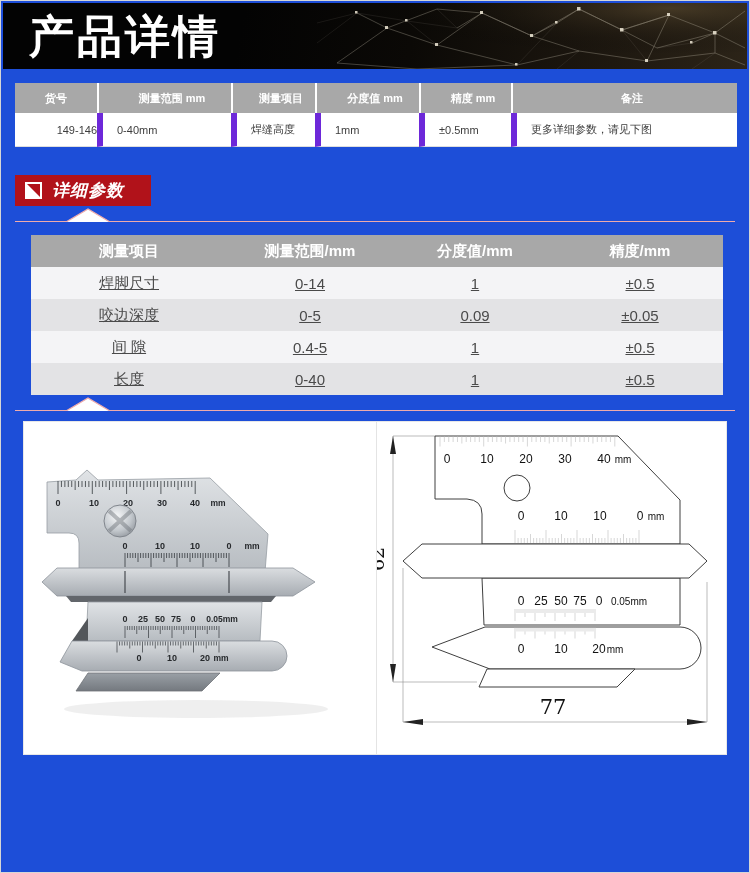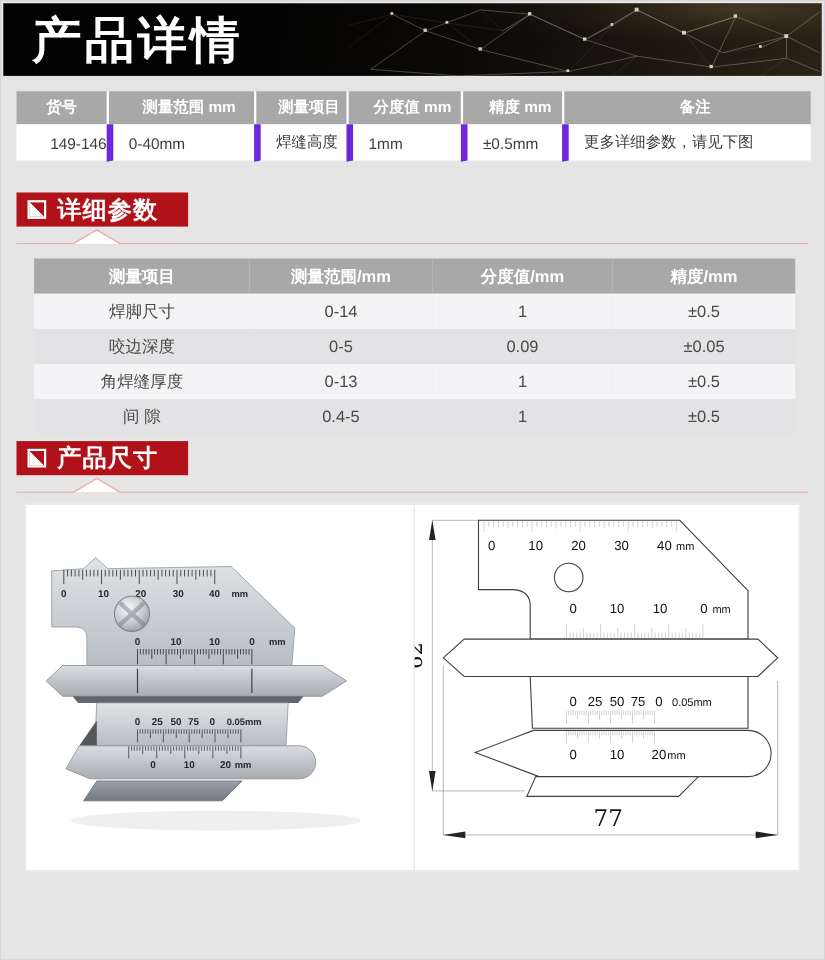--- a/index.html
+++ b/index.html
@@ -1,49 +1,49 @@
 <!DOCTYPE html>
 <html><head>
 <meta charset="utf-8">
 <style>
   html,body{margin:0;padding:0;background:#fff;}
   body{width:750px;font-family:"Liberation Sans",sans-serif;}
-  .page{box-sizing:border-box;width:750px;height:873px;border:1px solid #d6d6d6;background:#e5e5e5;padding:2px 2px 0;}
+  .page{box-sizing:border-box;width:750px;height:873px;border:1px solid #d6d6d6;background:#1d4ed8;padding:2px 2px 0;}
 
   
   .banner{position:relative;height:66px;overflow:hidden;
     background:linear-gradient(100deg,#030303 32%,#0b0906 55%,#1e1810 82%,#2c2418 100%);}
   .banner-net{position:absolute;right:0;top:0;height:66px;width:430px;}
   .banner-title{position:absolute;left:26px;top:50%;transform:translateY(-50%);
     color:#fff;font-size:45px;font-weight:800;letter-spacing:3px;line-height:1;}
 
   
   table{border-collapse:separate;border-spacing:0;}
-  .spec-table{margin:14px 12px 0;width:722px;table-layout:fixed;font-size:14px;}
+  .spec-table{margin:14px 12px 0;width:722px;table-layout:fixed;font-size:11px;}
   .spec-table th{background:#a8a8a8;color:#fff;font-weight:bold;height:30px;
     text-align:center;padding:0 0 0 14px;border-left:2px solid #fff;white-space:nowrap;overflow:hidden;}
   .spec-table th:first-child{border-left:none;text-align:center;padding-left:0;}
   .spec-table td{height:33px;color:#3d3d3d;background:#fff;padding:0 0 0 14px;
     border-left:6px solid #6d28d9;border-bottom:1px solid #dedede;white-space:nowrap;overflow:hidden;}
   .spec-table td:first-child{border-left:none;text-align:right;padding-left:0;}
 
   
   .section-head{margin:28px 12px 0;height:31px;}
   .section-head.second{margin-top:6px;}
   .badge{display:inline-flex;align-items:center;height:31px;background:#b1121a;
-    color:#fff;font-size:22px;font-weight:bold;padding:0 27px 0 10px;letter-spacing:1px;}
+    color:#fff;font-size:17px;font-weight:bold;padding:0 27px 0 10px;letter-spacing:1px;font-style:italic;}
   .badge .sq{width:13px;height:13px;border:2px solid #fff;margin-right:10px;
     background:linear-gradient(to bottom left,rgba(255,255,255,0) 49.5%,#fff 50.5%);}
   .divider{position:relative;margin:0 12px;height:15px;border-bottom:1px solid #efabab;}
   .divider svg{position:absolute;left:50px;bottom:-1px;display:block;}
 
   
   .detail-table{margin:13px 28px 0;width:692px;table-layout:fixed;font-size:15px;text-align:center;}
   .detail-table th{background:#a8a8a8;color:#fff;font-weight:bold;height:30px;}
-  .detail-table td{height:30px;color:#4a4a4a;}
+  .detail-table td{height:30px;color:#4a4a4a;text-decoration:underline;}
   .detail-table tbody tr:nth-child(odd){background:#f4f4f6;}
   .detail-table tbody tr:nth-child(even){background:#e3e3e5;}
 
   
   .images{margin:10px 20px 0;height:332px;border:1px solid #e8e8e8;display:flex;background:#fff;}
   .panel-left{width:352px;border-right:1px solid #e4e4e4;}
   .panel-right{width:360px;}
   .panel-left svg,.panel-right svg{display:block;}
 
   text{font-family:"Liberation Sans",sans-serif;}
@@ -159,40 +159,34 @@
         <td>1</td>
         <td>±0.5</td>
       </tr>
       <tr>
         <td>咬边深度</td>
         <td>0-5</td>
         <td>0.09</td>
         <td>±0.05</td>
       </tr>
       <tr>
-        <td>角焊缝厚度</td>
-        <td>0-13</td>
-        <td>1</td>
-        <td>±0.5</td>
-      </tr>
-      <tr>
         <td>间 隙</td>
         <td>0.4-5</td>
         <td>1</td>
         <td>±0.5</td>
       </tr>
+      <tr>
+        <td>长度</td>
+        <td>0-40</td>
+        <td>1</td>
+        <td>±0.5</td>
+      </tr>
     </tbody>
   </table>
 
-  <div class="section-head second">
-    <span class="badge">
-      <span class="sq"></span>
-      <span>产品尺寸</span>
-    </span>
-  </div>
   <div class="divider">
     <svg width="46" height="14" viewBox="0 0 46 14">
       <path d="M1,14 L23,1 L45,14" fill="#ffffff" stroke="#efabab" stroke-width="1.3"></path>
     </svg>
   </div>
 
   <div class="images">
 
     <div class="panel-left">
       <svg viewBox="0 0 352 330" width="352" height="330">

